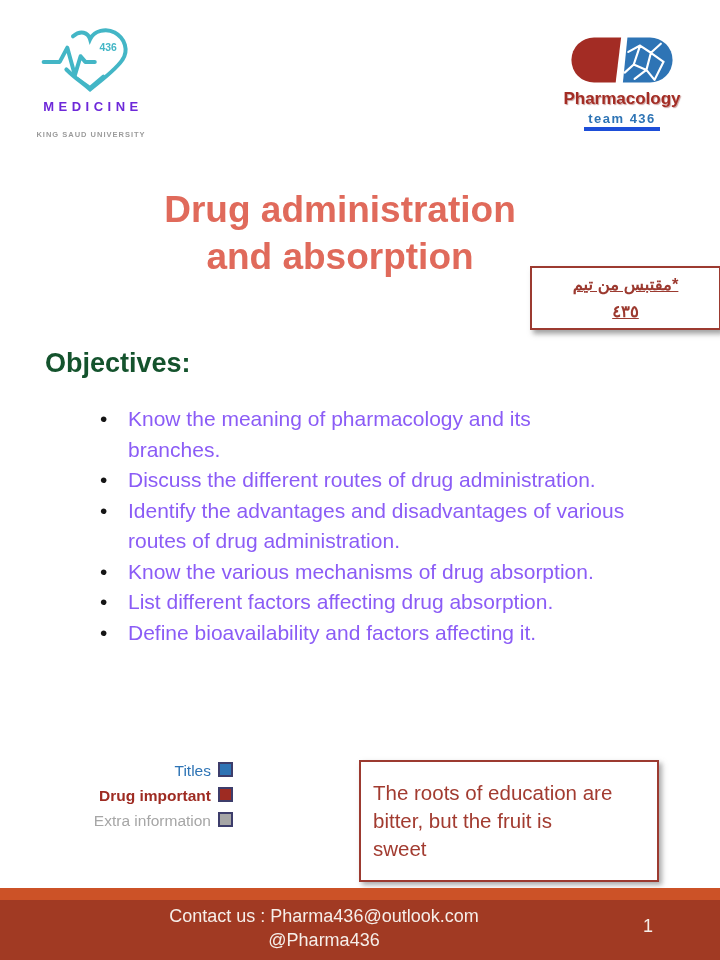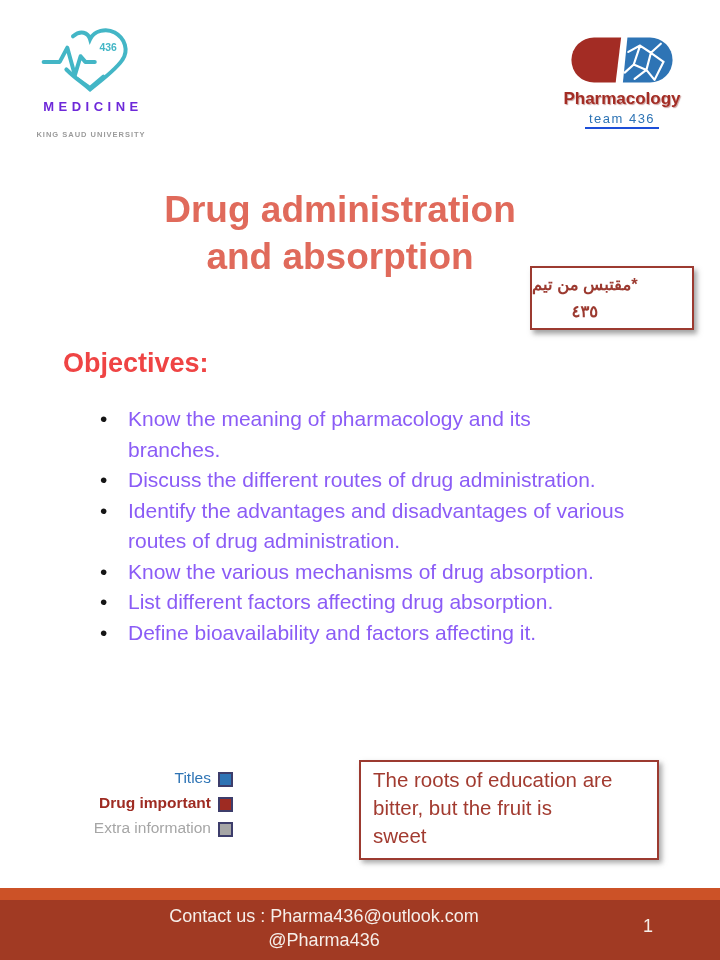--- a/index.html
+++ b/index.html
@@ -12,63 +12,64 @@
 
   
   .med-logo { position:absolute; left:26px; top:24px; width:130px; text-align:center; }
   .med-logo svg { display:block; margin:0 auto; }
   .med-name { font-size:13px; font-weight:700; letter-spacing:4.5px; color:#6d28d9; margin-top:3px; padding-left:4px; }
   .med-sub  { font-size:7.5px; font-weight:700; letter-spacing:1px; color:#9b9b9b; margin-top:16px; }
 
   .pharm-logo { position:absolute; left:562px; top:32px; width:120px; text-align:center; }
   .pharm-logo svg { display:block; margin:0 auto; }
   .pharm-name { font-size:17px; font-weight:700; margin-top:1px; text-shadow:1px 1px 1px rgba(140,40,35,.45); }
-  .pharm-team { display:inline-block; font-size:13px; font-weight:400; letter-spacing:1.5px; margin-top:1px; padding:0 4px 1px 4px; border-bottom:2px solid #1d4ed8; }
+  .pharm-team { display:inline-block; font-size:13px; font-weight:700; letter-spacing:1.5px; margin-top:1px; padding:0 4px 1px 4px; border-bottom:4px solid #1d4ed8; }
 
   
   .title {
     position:absolute; left:60px; top:186px; width:560px;
     text-align:center; font-size:37px; line-height:47px;
     white-space:pre-line;
   }
 
   
   .note-box {
-    position:absolute; left:530px; top:266px; width:164px; height:64px;
+    position:absolute; left:530px; top:266px; width:191px; height:64px;
     background:#fff; border:2px solid #9C3A30;
     box-shadow:3px 4px 5px rgba(90,90,90,.55);
-    display:flex; align-items:center; justify-content:flex-end;
+    display:flex; align-items:center; justify-content:center;
     text-align:center; font-size:16.5px; font-weight:700; line-height:1.65;
     white-space:pre-line;
+    text-decoration:underline;
   }
 
   
   .objectives-heading { position:absolute; left:45px; top:348px; font-size:27px; }
   .objectives-list { position:absolute; left:95px; top:404px; width:596px; list-style:none; }
   .objectives-list li {
     position:relative; padding-left:33px; font-size:21px; line-height:30.5px;
     color:#8b5cf6; white-space:pre-line;
   }
   .objectives-list li::before {
     content:"\2022"; position:absolute; left:5px; top:0; font-size:21px; color:#151515;
   }
 
   
   .legend { position:absolute; left:40px; top:762px; width:193px; }
-  .legend-row { display:flex; align-items:flex-end; justify-content:flex-end; height:25px; }
+  .legend-row { display:flex; align-items:flex-start; justify-content:flex-end; height:25px; }
   .legend-label { font-size:15.5px; }
   .legend-label.bold { font-weight:700; }
   .legend-swatch { width:15px; height:15px; border:2px solid #3D3D6B; margin-left:7px; flex:0 0 auto; }
 
   
   .quote-box {
     position:absolute; left:359px; top:760px; width:300px; min-height:100px;
     background:#fff; border:2px solid #9C3A30;
     box-shadow:3px 3px 5px rgba(100,100,100,.55);
-    padding:4px 12px; font-size:20.5px; line-height:1.37; white-space:pre-line;
+    padding:17px 12px; font-size:20.5px; line-height:1.37; white-space:pre-line;
   }
 
   
   .footer-strip { position:absolute; left:0; top:888px; width:720px; height:12px; }
   .footer-bar   { position:absolute; left:0; top:900px; width:720px; height:60px; }
   .footer-contact {
     position:absolute; left:0; top:905px; width:648px; text-align:center;
     color:#F6EEE9; font-size:18px; line-height:23.5px; white-space:pre-line;
   }
   .footer-page { position:absolute; left:620px; top:916px; width:56px; text-align:center; color:#F6EEE9; font-size:18px; }
@@ -100,21 +101,21 @@
   </div>
 
   <h1 class="title" style="color: rgb(224, 106, 91);">Drug administration
 and absorption</h1>
 
   <div class="note-box" dir="rtl" style="color: rgb(156, 58, 48); border-color: rgb(156, 58, 48);">
     <span>*مقتبس من تيم
 ٤٣٥</span>
   </div>
 
-  <h2 class="objectives-heading" style="color: #ef4444; margin-left: 18px;">Objectives:</h2>
+  <h2 class="objectives-heading" style="color: #14532d;">Objectives:</h2>
 
   <ul class="objectives-list">
     <li>Know the meaning of pharmacology and its
 branches.</li>
     <li>Discuss the different routes of drug administration.</li>
     <li>Identify the advantages and disadvantages of various
 routes of drug administration.</li>
     <li>Know the various mechanisms of drug absorption.</li>
     <li>List different factors affecting drug absorption.</li>
     <li>Define bioavailability and factors affecting it.</li>

